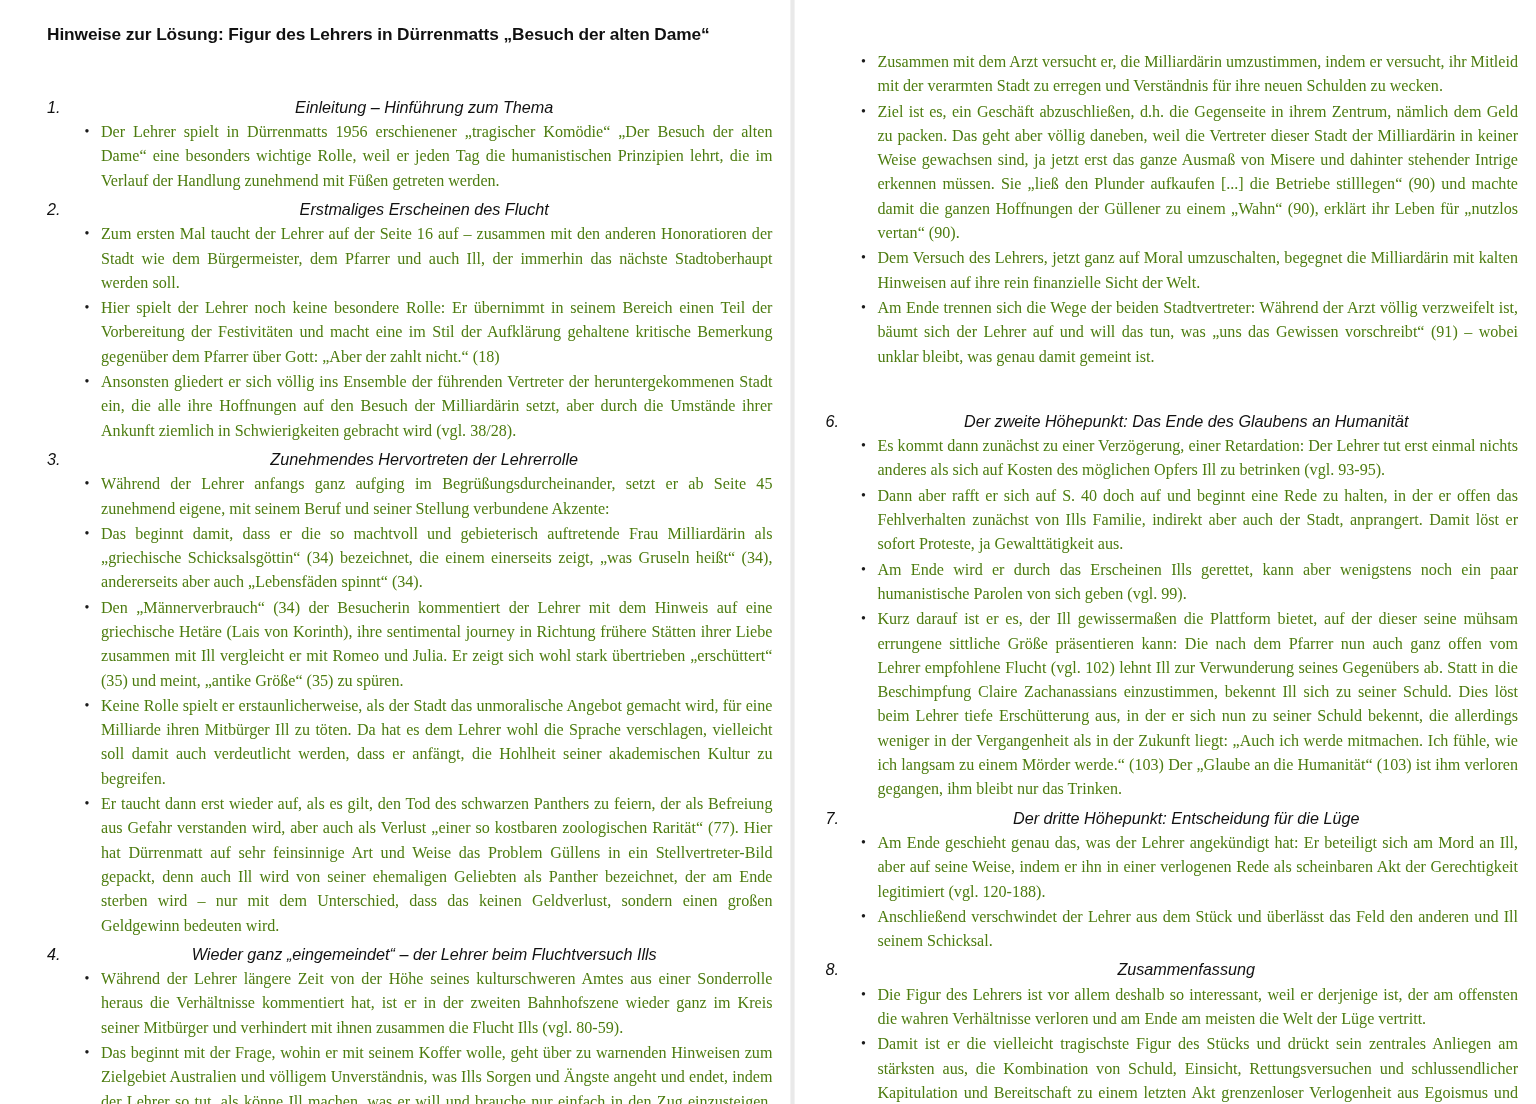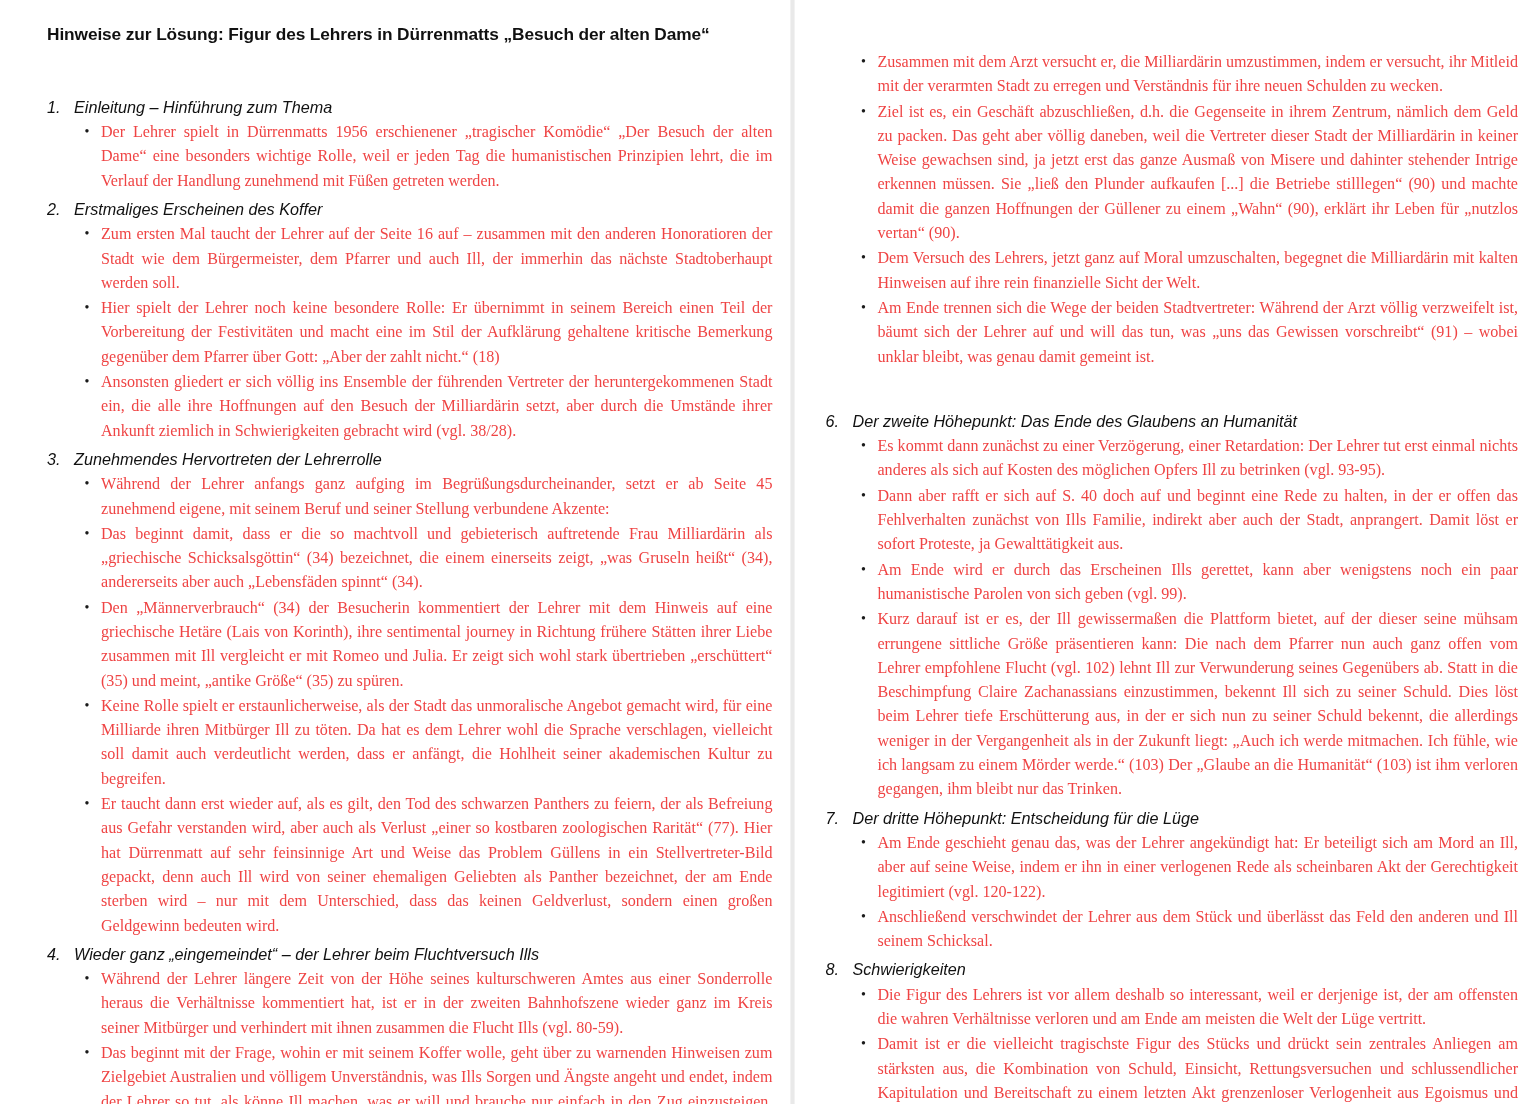--- a/index.html
+++ b/index.html
@@ -68,20 +68,21 @@
     line-height: 1.5;
     margin: 4px 0 1px 0;
   }
   .section-num {
     width: 27px;
     flex: 0 0 27px;
     font-style: italic;
   }
   .section-title {
     flex: 1 1 auto;
+    text-align: center;
   }
   ul.bullets {
     list-style: none;
     margin: 0 0 0 0;
     padding: 0;
   }
   li.bullet {
     display: flex;
     align-items: flex-start;
     margin: 0 0 1px 0;
@@ -95,21 +96,21 @@
     color: #1a1a1a;
     margin-left: 26px;
   }
   .bullet-text {
     flex: 1 1 auto;
     text-align: justify;
     text-justify: inter-word;
     font-family: "Liberation Serif", serif;
     font-size: 16.1px;
     line-height: 24.3px;
-    color: #ef4444;
+    color: #4d7c0f;
     hyphens: none;
     padding-right: 2px;
   }
   .page-right .bullet-dot { margin-left: 24px; }
   .spacer { flex: 1 1 auto; }
 </style>
 </head>
 <body>
 
 <div class="spread">
@@ -125,21 +126,21 @@
           <ul class="bullets">
             <li class="bullet">
               <span class="bullet-dot">•</span>
               <span class="bullet-text">Der Lehrer spielt in Dürrenmatts 1956 erschienener „tragischer Komödie“ „Der Besuch der alten Dame“ eine besonders wichtige Rolle, weil er jeden Tag die humanistischen Prinzipien lehrt, die im Verlauf der Handlung zunehmend mit Füßen getreten werden.</span>
             </li>
           </ul>
         </div>
         <div class="section">
           <div class="section-head">
             <span class="section-num">2.</span>
-            <span class="section-title">Erstmaliges Erscheinen des Koffer</span>
+            <span class="section-title">Erstmaliges Erscheinen des Flucht</span>
           </div>
           <ul class="bullets">
             <li class="bullet">
               <span class="bullet-dot">•</span>
               <span class="bullet-text">Zum ersten Mal taucht der Lehrer auf der Seite 16 auf – zusammen mit den anderen Honoratioren der Stadt wie dem Bürgermeister, dem Pfarrer und auch Ill, der immerhin das nächste Stadtoberhaupt werden soll.</span>
             </li>
             <li class="bullet">
               <span class="bullet-dot">•</span>
               <span class="bullet-text">Hier spielt der Lehrer noch keine besondere Rolle: Er übernimmt in seinem Bereich einen Teil der Vorbereitung der Festivitäten und macht eine im Stil der Aufklärung gehaltene kritische Bemerkung gegenüber dem Pfarrer über Gott: „Aber der zahlt nicht.“ (18)</span>
             </li>
@@ -245,32 +246,32 @@
           </ul>
         </div>
         <div class="section">
           <div class="section-head">
             <span class="section-num">7.</span>
             <span class="section-title">Der dritte Höhepunkt: Entscheidung für die Lüge</span>
           </div>
           <ul class="bullets">
             <li class="bullet">
               <span class="bullet-dot">•</span>
-              <span class="bullet-text">Am Ende geschieht genau das, was der Lehrer angekündigt hat: Er beteiligt sich am Mord an Ill, aber auf seine Weise, indem er ihn in einer verlogenen Rede als scheinbaren Akt der Gerechtigkeit legitimiert (vgl. 120-122).</span>
+              <span class="bullet-text">Am Ende geschieht genau das, was der Lehrer angekündigt hat: Er beteiligt sich am Mord an Ill, aber auf seine Weise, indem er ihn in einer verlogenen Rede als scheinbaren Akt der Gerechtigkeit legitimiert (vgl. 120-188).</span>
             </li>
             <li class="bullet">
               <span class="bullet-dot">•</span>
               <span class="bullet-text">Anschließend verschwindet der Lehrer aus dem Stück und überlässt das Feld den anderen und Ill seinem Schicksal.</span>
             </li>
           </ul>
         </div>
         <div class="section">
           <div class="section-head">
             <span class="section-num">8.</span>
-            <span class="section-title">Schwierigkeiten</span>
+            <span class="section-title">Zusammenfassung</span>
           </div>
           <ul class="bullets">
             <li class="bullet">
               <span class="bullet-dot">•</span>
               <span class="bullet-text">Die Figur des Lehrers ist vor allem deshalb so interessant, weil er derjenige ist, der am offensten die wahren Verhältnisse verloren und am Ende am meisten die Welt der Lüge vertritt.</span>
             </li>
             <li class="bullet">
               <span class="bullet-dot">•</span>
               <span class="bullet-text">Damit ist er die vielleicht tragischste Figur des Stücks und drückt sein zentrales Anliegen am stärksten aus, die Kombination von Schuld, Einsicht, Rettungsversuchen und schlussendlicher Kapitulation und Bereitschaft zu einem letzten Akt grenzenloser Verlogenheit aus Egoismus und Erfahrungen.</span>
             </li>

